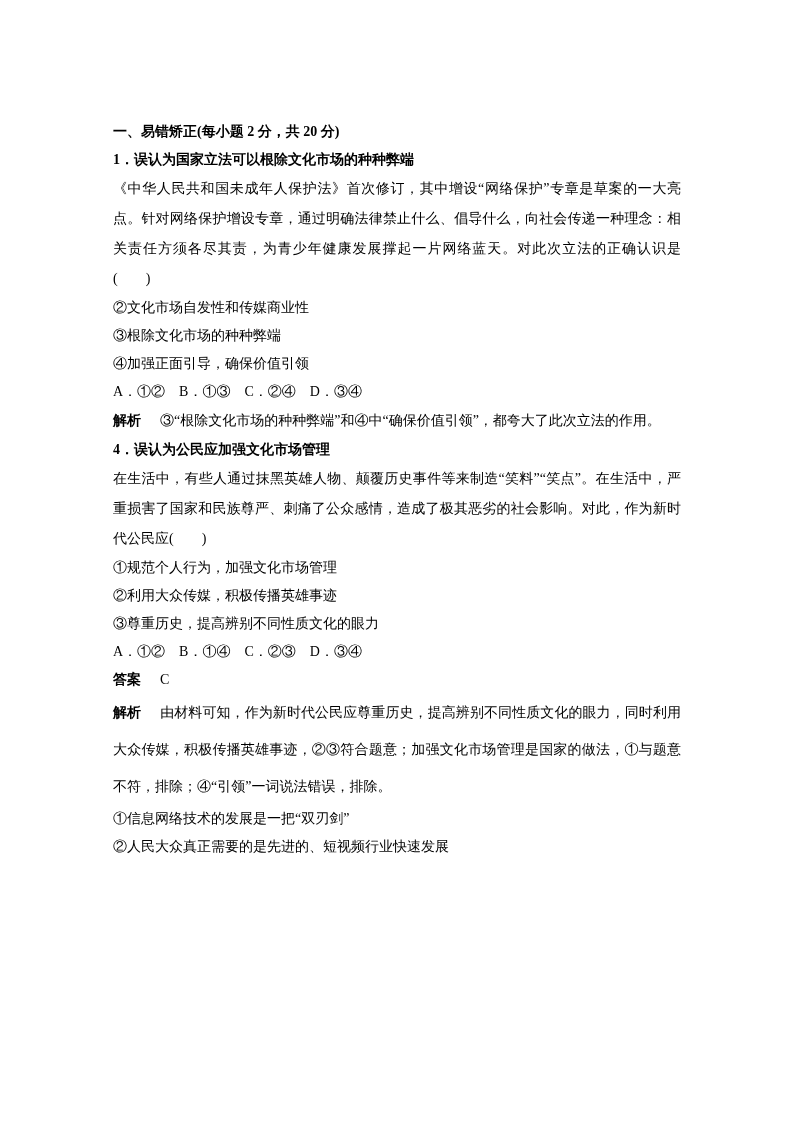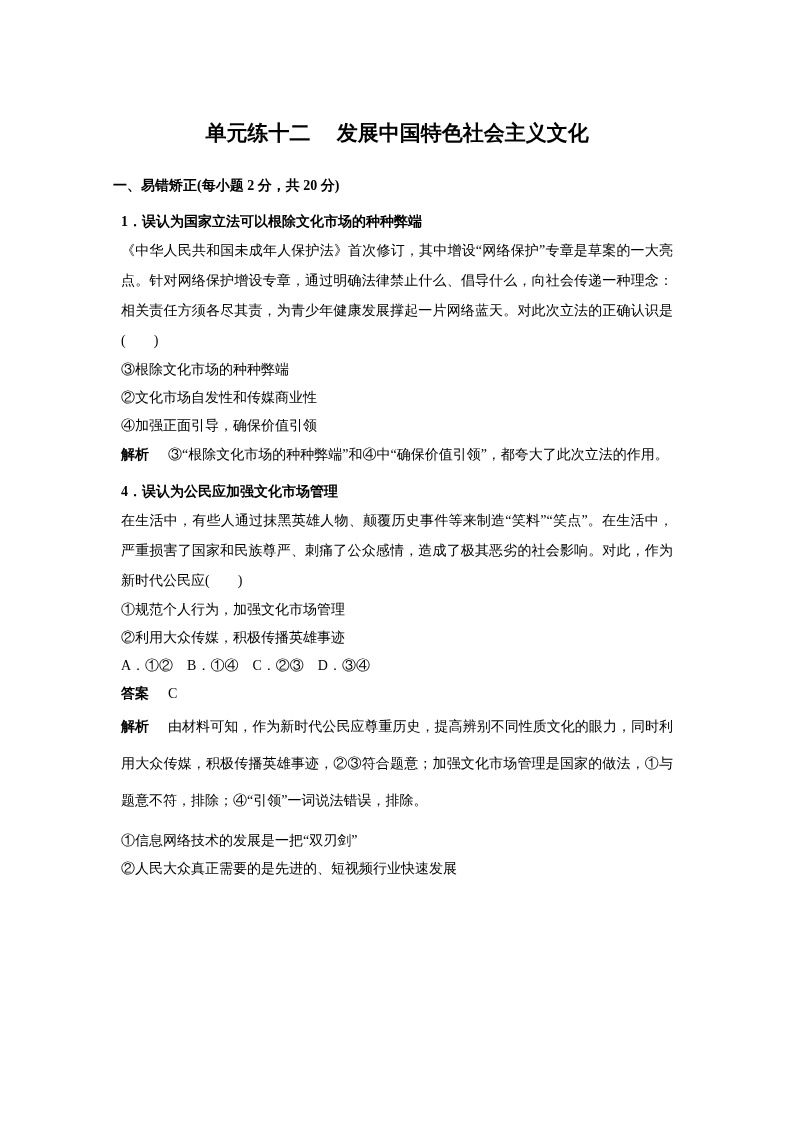--- a/index.html
+++ b/index.html
@@ -25,21 +25,21 @@
     text-align: center;
     margin: 0 0 24px 0;
     line-height: 30px;
     white-space: pre;
   }
   .section-heading {
     font-weight: bold;
     line-height: 28px;
   }
   .question {
-    margin: 8px;
+    margin: 0;
   }
   .stem {
     font-weight: bold;
     line-height: 28px;
   }
   .passage {
     margin: 0;
     text-align: justify;
     line-height: 30px;
   }
@@ -64,40 +64,41 @@
   }
   .analysis-row.loose {
     line-height: 37px;
   }
 </style>
 </head>
 <body>
 
 <div class="page">
 
-  <h1 class="doc-title">单元练十二　 发展中国特色社会主义文化</h1>
 
   <div class="section-heading">一、易错矫正(每小题 2 分，共 20 分)</div>
 
   <section class="question">
     <div class="stem">1．误认为国家立法可以根除文化市场的种种弊端</div>
     <p class="passage">《中华人民共和国未成年人保护法》首次修订，其中增设“网络保护”专章是草案的一大亮点。针对网络保护增设专章，通过明确法律禁止什么、倡导什么，向社会传递一种理念：相关责任方须各尽其责，为青少年健康发展撑起一片网络蓝天。对此次立法的正确认识是(　　)</p>
+    <div class="option-line">②文化市场自发性和传媒商业性</div>
     <div class="option-line">③根除文化市场的种种弊端</div>
-    <div class="option-line">②文化市场自发性和传媒商业性</div>
     <div class="option-line">④加强正面引导，确保价值引领</div>
+    <div class="choices-line">A．①②　B．①③　C．②④　D．③④</div>
     <p class="analysis-row">
       <span class="inline-label">解析</span><span>③“根除文化市场的种种弊端”和④中“确保价值引领”，都夸大了此次立法的作用。</span>
     </p>
   </section>
 
   <section class="question">
     <div class="stem">4．误认为公民应加强文化市场管理</div>
     <p class="passage">在生活中，有些人通过抹黑英雄人物、颠覆历史事件等来制造“笑料”“笑点”。在生活中，严重损害了国家和民族尊严、刺痛了公众感情，造成了极其恶劣的社会影响。对此，作为新时代公民应(　　)</p>
     <div class="option-line">①规范个人行为，加强文化市场管理</div>
     <div class="option-line">②利用大众传媒，积极传播英雄事迹</div>
+    <div class="option-line">③尊重历史，提高辨别不同性质文化的眼力</div>
     <div class="choices-line">A．①②　B．①④　C．②③　D．③④</div>
     <div class="answer-row">
       <span class="inline-label">答案</span><span>C</span>
     </div>
     <p class="analysis-row loose">
       <span class="inline-label">解析</span><span>由材料可知，作为新时代公民应尊重历史，提高辨别不同性质文化的眼力，同时利用大众传媒，积极传播英雄事迹，②③符合题意；加强文化市场管理是国家的做法，①与题意不符，排除；④“引领”一词说法错误，排除。</span>
     </p>
   </section>
 
   <section class="question">

